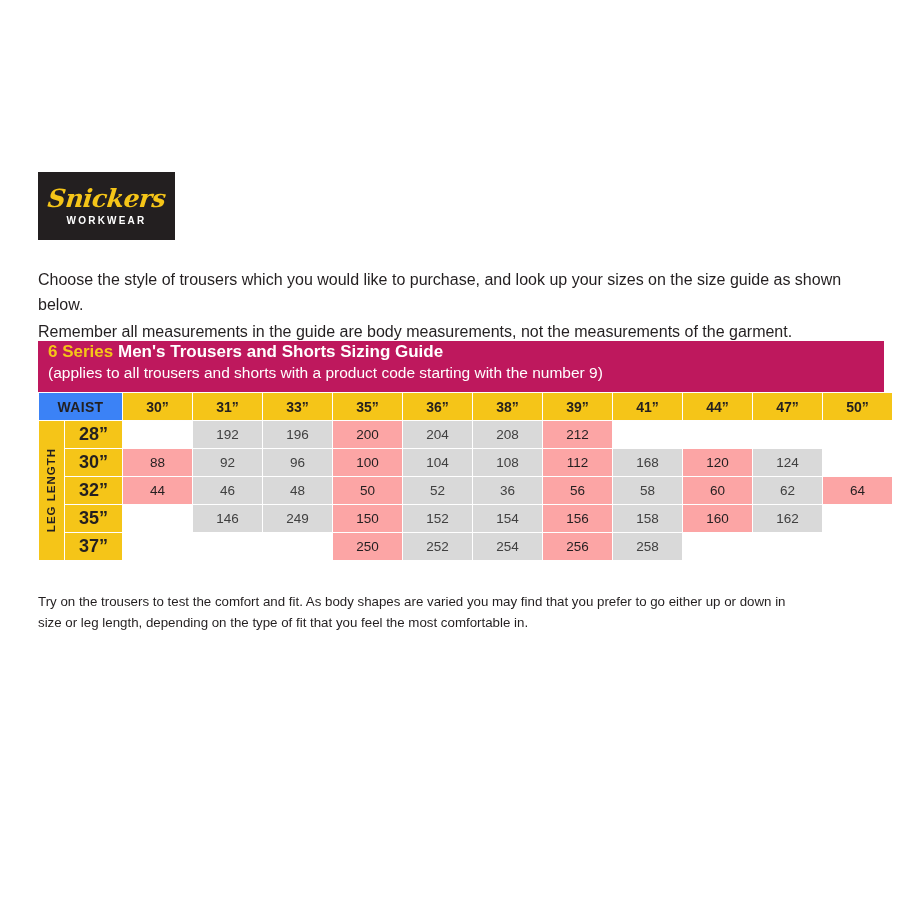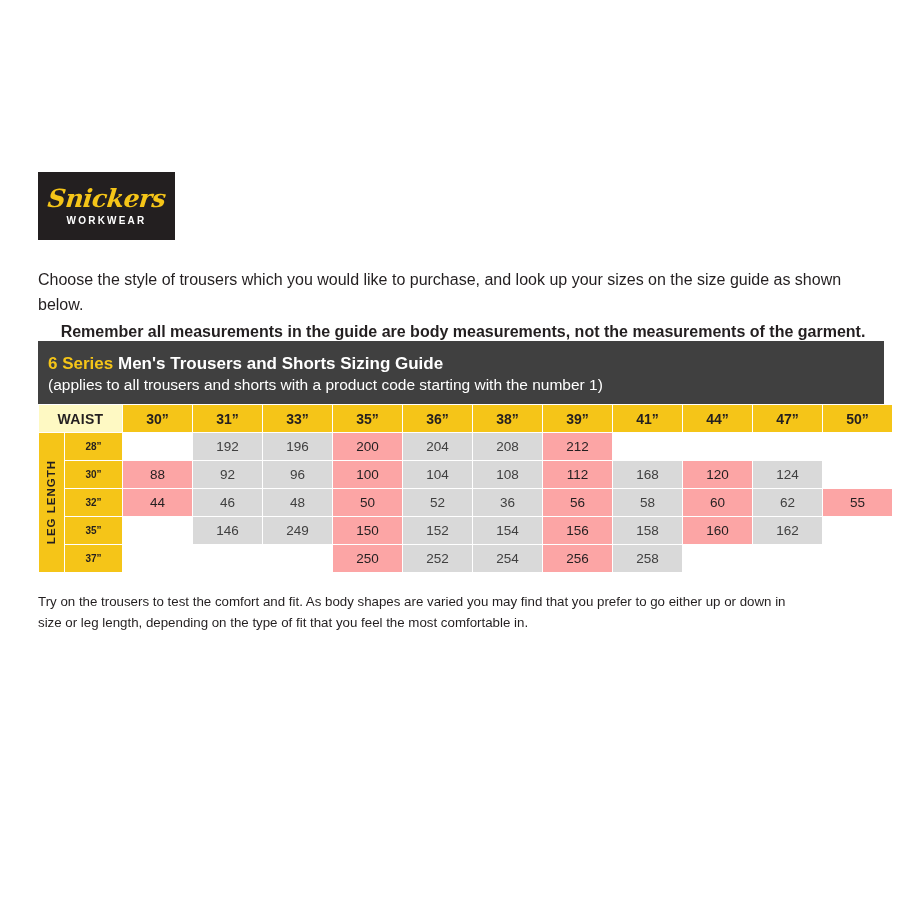--- a/index.html
+++ b/index.html
@@ -55,36 +55,35 @@
   .intro {
     position: absolute;
     left: 38px;
     top: 268px;
     width: 850px;
     font-size: 16px;
     line-height: 1.55;
     color: #231f20;
   }
   .intro .bold {
-    font-weight: bold;
+    font-weight: normal;
     display: block;
     margin-top: 2px;
-    text-align: center;
   }
   
   .table-wrap {
     position: absolute;
     left: 38px;
     top: 341px;
     width: 846px;
   }
   .title-bar {
-    background: #404040;
+    background: #be185d;
     color: #ffffff;
-    padding: 12px 10px 9px 10px;
+    padding: 0 10px 9px 10px;
     box-sizing: border-box;
   }
   .title-line1 {
     font-size: 17px;
     font-weight: bold;
     line-height: 1.25;
   }
   .title-line1 .series {
     color: #f5c518;
   }
@@ -106,36 +105,36 @@
     text-align: center;
     vertical-align: middle;
     border: 1px solid #ffffff;
     padding: 0;
   }
   .col-legend { width: 26px; }
   .col-rowhead { width: 58px; }
   .col-data { width: 70px; }
 
   td.waist-head {
-    background: #fef9c3;
+    background: #3b82f6;
     font-weight: bold;
     font-size: 14px;
     color: #231f20;
     letter-spacing: 0.3px;
   }
   td.size-head {
     background: #f5c518;
     font-weight: bold;
     font-size: 14px;
     color: #231f20;
   }
   td.row-head {
     background: #f5c518;
     font-weight: bold;
-    font-size: 10px;
+    font-size: 18px;
     color: #231f20;
   }
   td.legend {
     background: #f5c518;
     font-weight: bold;
     font-size: 11.5px;
     color: #231f20;
     letter-spacing: 1px;
     white-space: nowrap;
   }
@@ -174,21 +173,21 @@
     <span>Choose the style of trousers which you would like to purchase, and look up your sizes on the size guide as shown below.</span>
     <span class="bold">Remember all measurements in the guide are body measurements, not the measurements of the garment.</span>
   </div>
 
   <div class="table-wrap">
     <div class="title-bar">
       <div class="title-line1">
         <span class="series">6 Series</span>
         <span>Men's Trousers and Shorts Sizing Guide</span>
       </div>
-      <div class="title-line2">(applies to all trousers and shorts with a product code starting with the number 1)</div>
+      <div class="title-line2">(applies to all trousers and shorts with a product code starting with the number 9)</div>
     </div>
 
     <table class="size-grid">
       <colgroup>
         <col class="col-legend">
         <col class="col-rowhead">
         <col class="col-data">
           <col class="col-data">
           <col class="col-data">
           <col class="col-data">
@@ -253,21 +252,21 @@
           <td class="cell-a">44</td>
           <td class="cell-b">46</td>
           <td class="cell-b">48</td>
           <td class="cell-a">50</td>
           <td class="cell-b">52</td>
           <td class="cell-b">36</td>
           <td class="cell-a">56</td>
           <td class="cell-b">58</td>
           <td class="cell-a">60</td>
           <td class="cell-b">62</td>
-          <td class="cell-a">55</td>
+          <td class="cell-a">64</td>
         </tr>
 
         <tr>
           <td class="row-head">35”</td>
           <td class="cell-empty"></td>
           <td class="cell-b">146</td>
           <td class="cell-b">249</td>
           <td class="cell-a">150</td>
           <td class="cell-b">152</td>
           <td class="cell-b">154</td>

